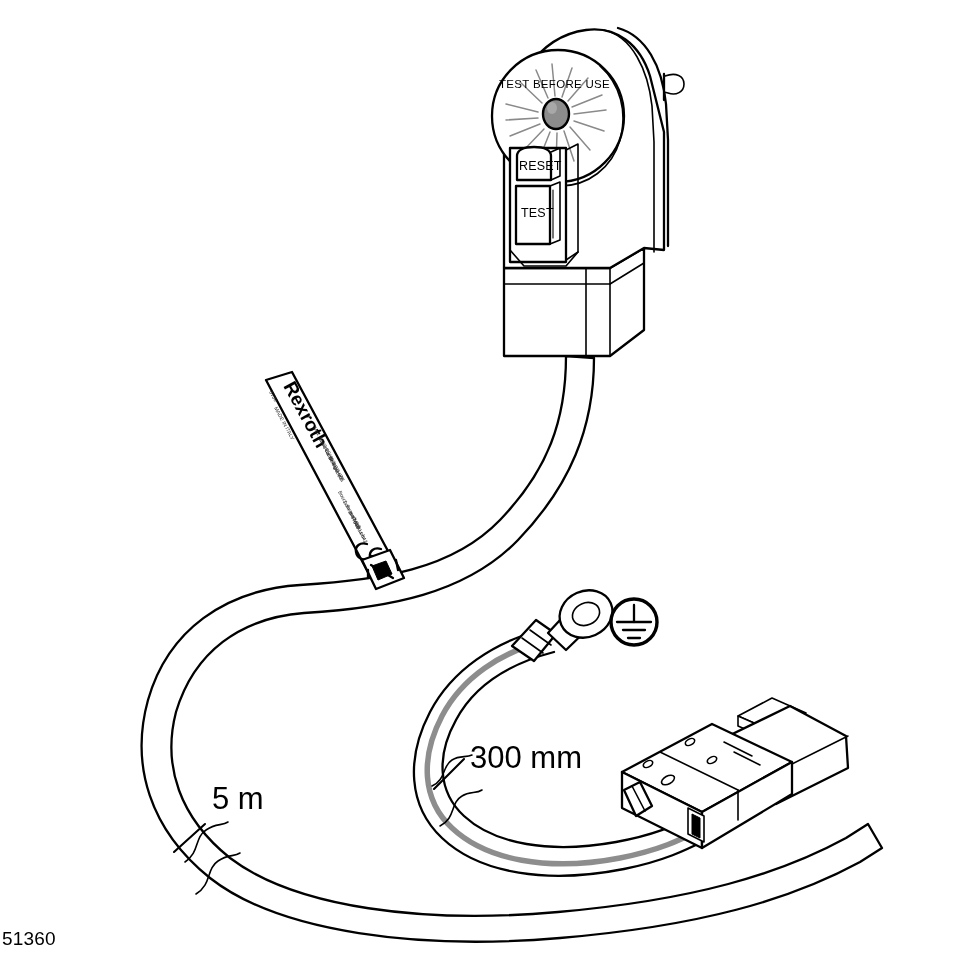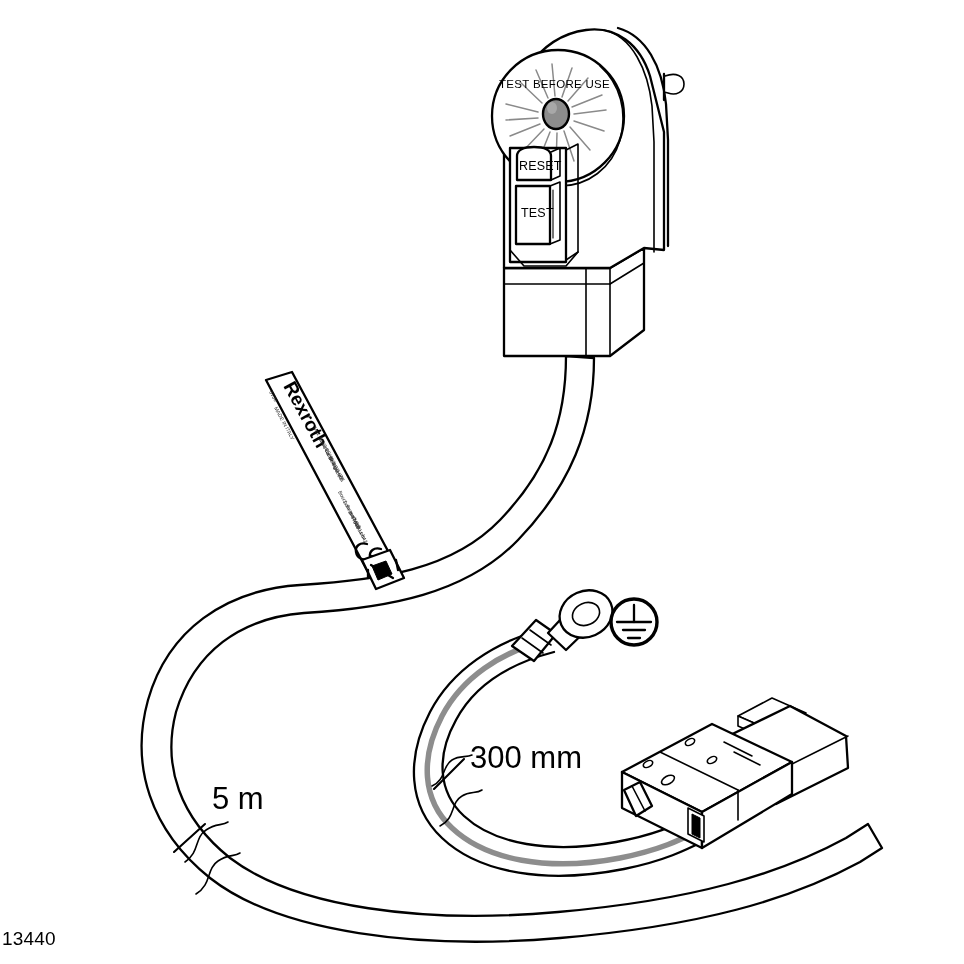--- a/index.html
+++ b/index.html
@@ -344,15 +344,15 @@
       <text class="txt-dim" x="212" y="809">5 m</text>
     </g>
 
     <g>
       <path class="lead" d="M 464 759 L 434 789" fill="none"></path>
       <text class="txt-dim" x="470" y="768">300 mm</text>
     </g>
 
   </svg>
 
-  <div id="figure-id">13440</div>
+  <div id="figure-id">51360</div>
 
 </div>
 
 </body></html>

